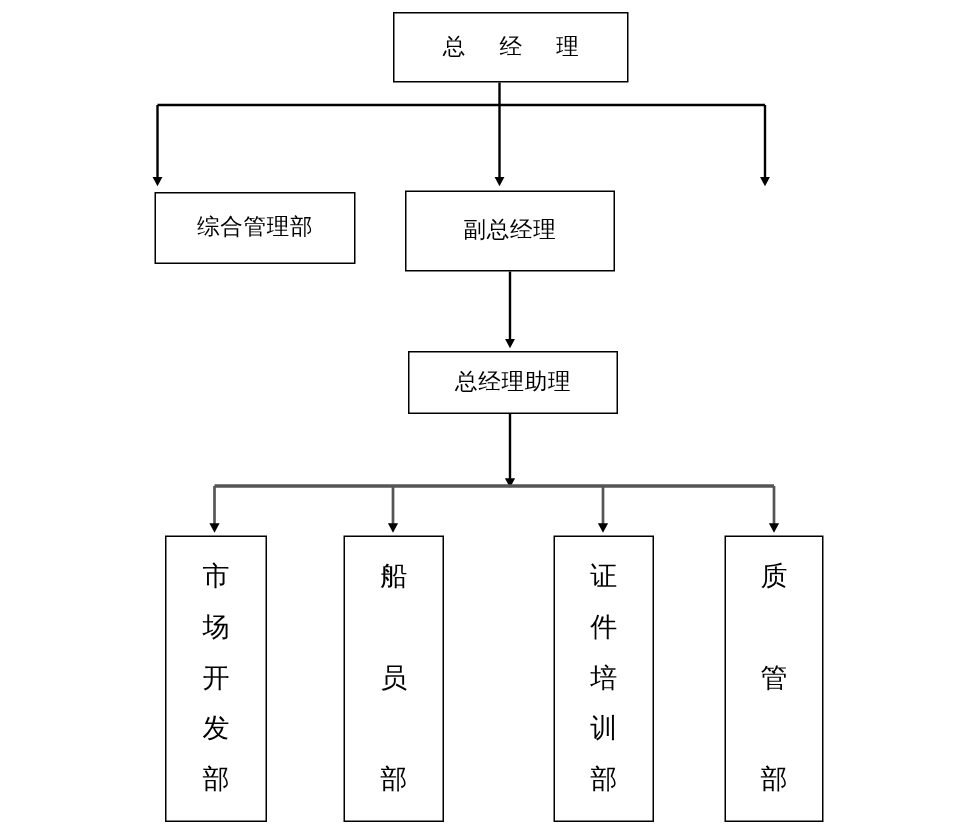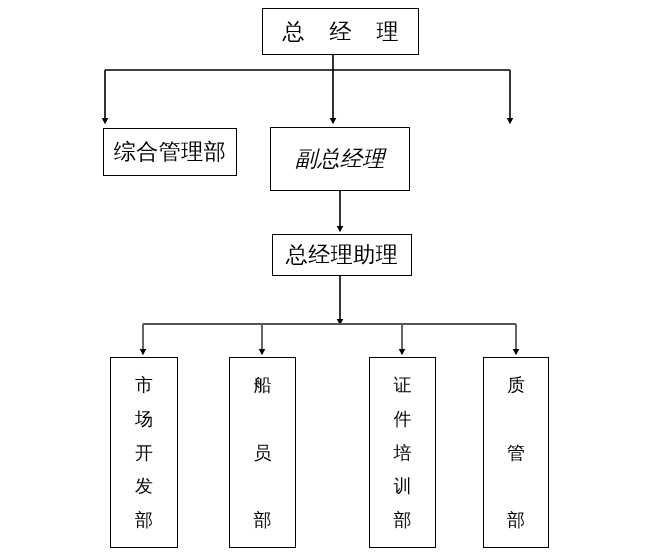--- a/index.html
+++ b/index.html
@@ -38,21 +38,21 @@
   }
   .node-label {
     display: block;
     text-align: center;
     line-height: 1.15;
     white-space: pre;
     color: #000000;
   }
   
   .node.horiz .node-label {
-    font-size: 22px;
+    font-size: 15px;
     letter-spacing: 0.5px;
   }
   .node.horiz.spaced .node-label {
     letter-spacing: 9px;
     text-indent: 9px;
   }
   
   .node.vert {
     align-items: flex-start;
     padding-top: 18px;
@@ -123,21 +123,21 @@
   </svg>
 
   <div class="node horiz spaced" style="left:262px; top:8px; width:157px; height:47px;">
     <span class="node-label">总 经 理</span>
   </div>
 
   <div class="node horiz" style="left:88px; top:128px; width:134px; height:48px;margin-left:15px;">
     <span class="node-label">综合管理部</span>
   </div>
 
-  <div class="node horiz" style="left:270px; top:127px; width:140px; height:64px;font-style:italic;">
+  <div class="node horiz" style="left:270px; top:127px; width:140px; height:54px;">
     <span class="node-label">副总经理</span>
   </div>
 
 
   <div class="node horiz" style="left:272px; top:234px; width:140px; height:42px;">
     <span class="node-label">总经理助理</span>
   </div>
 
   <div class="node vert" style="left:110px; top:357px; width:68px; height:191px;">
     <span class="node-label" style="writing-mode: horizontal-tb; letter-spacing: 0px; display: flex; flex-direction: column; justify-content: space-between; align-items: center; height: 153px; width: 100%;"><span style="display: block; line-height: 1;">市</span><span style="display: block; line-height: 1;">场</span><span style="display: block; line-height: 1;">开</span><span style="display: block; line-height: 1;">发</span><span style="display: block; line-height: 1;">部</span></span>

